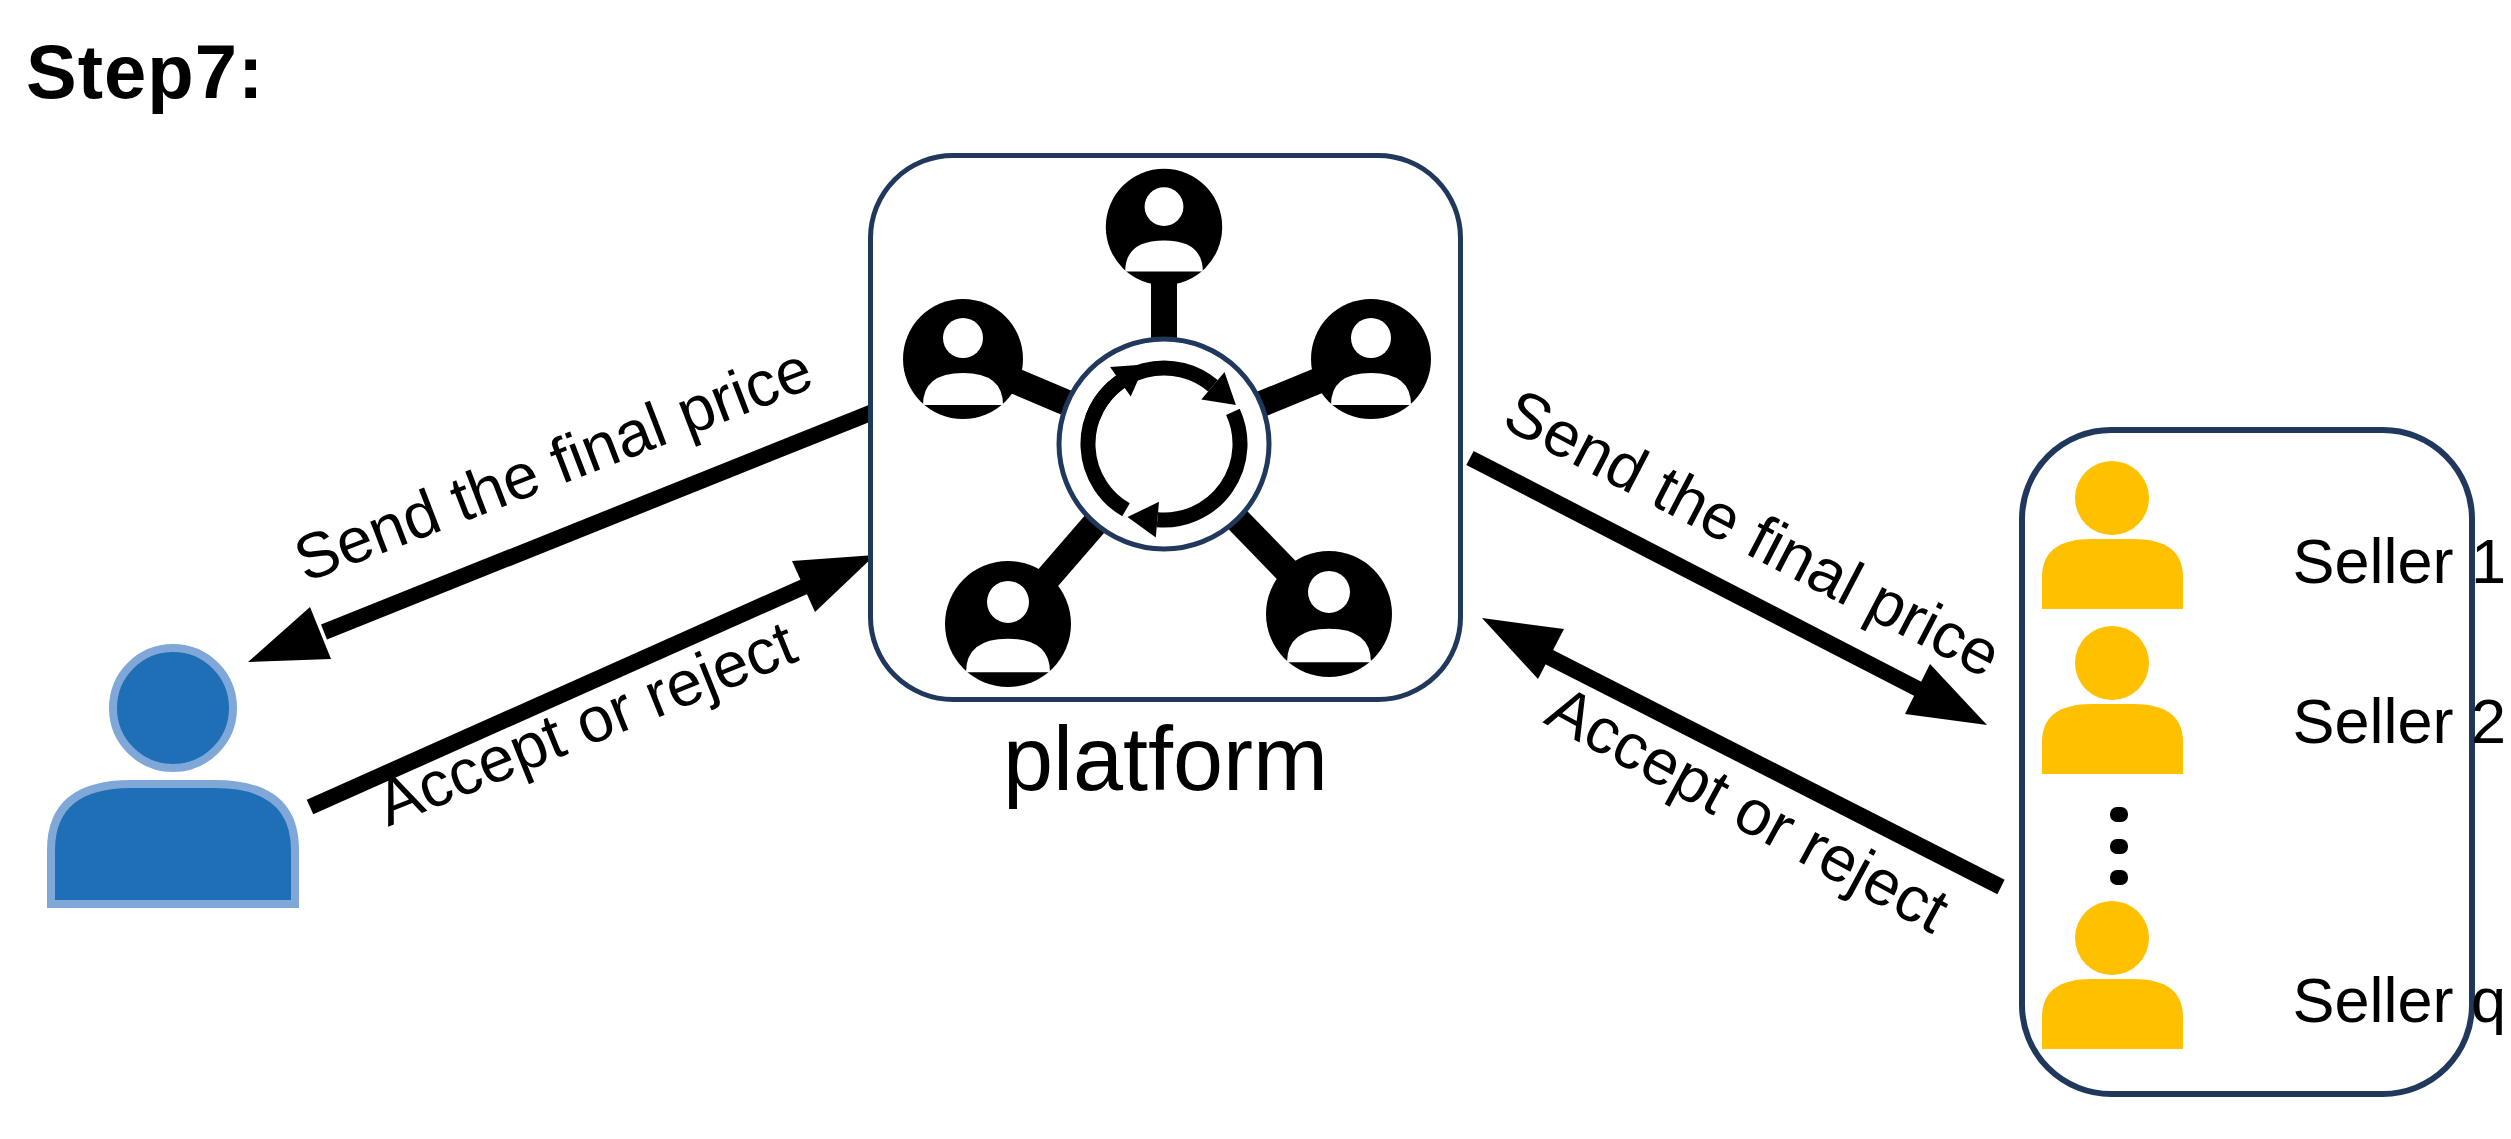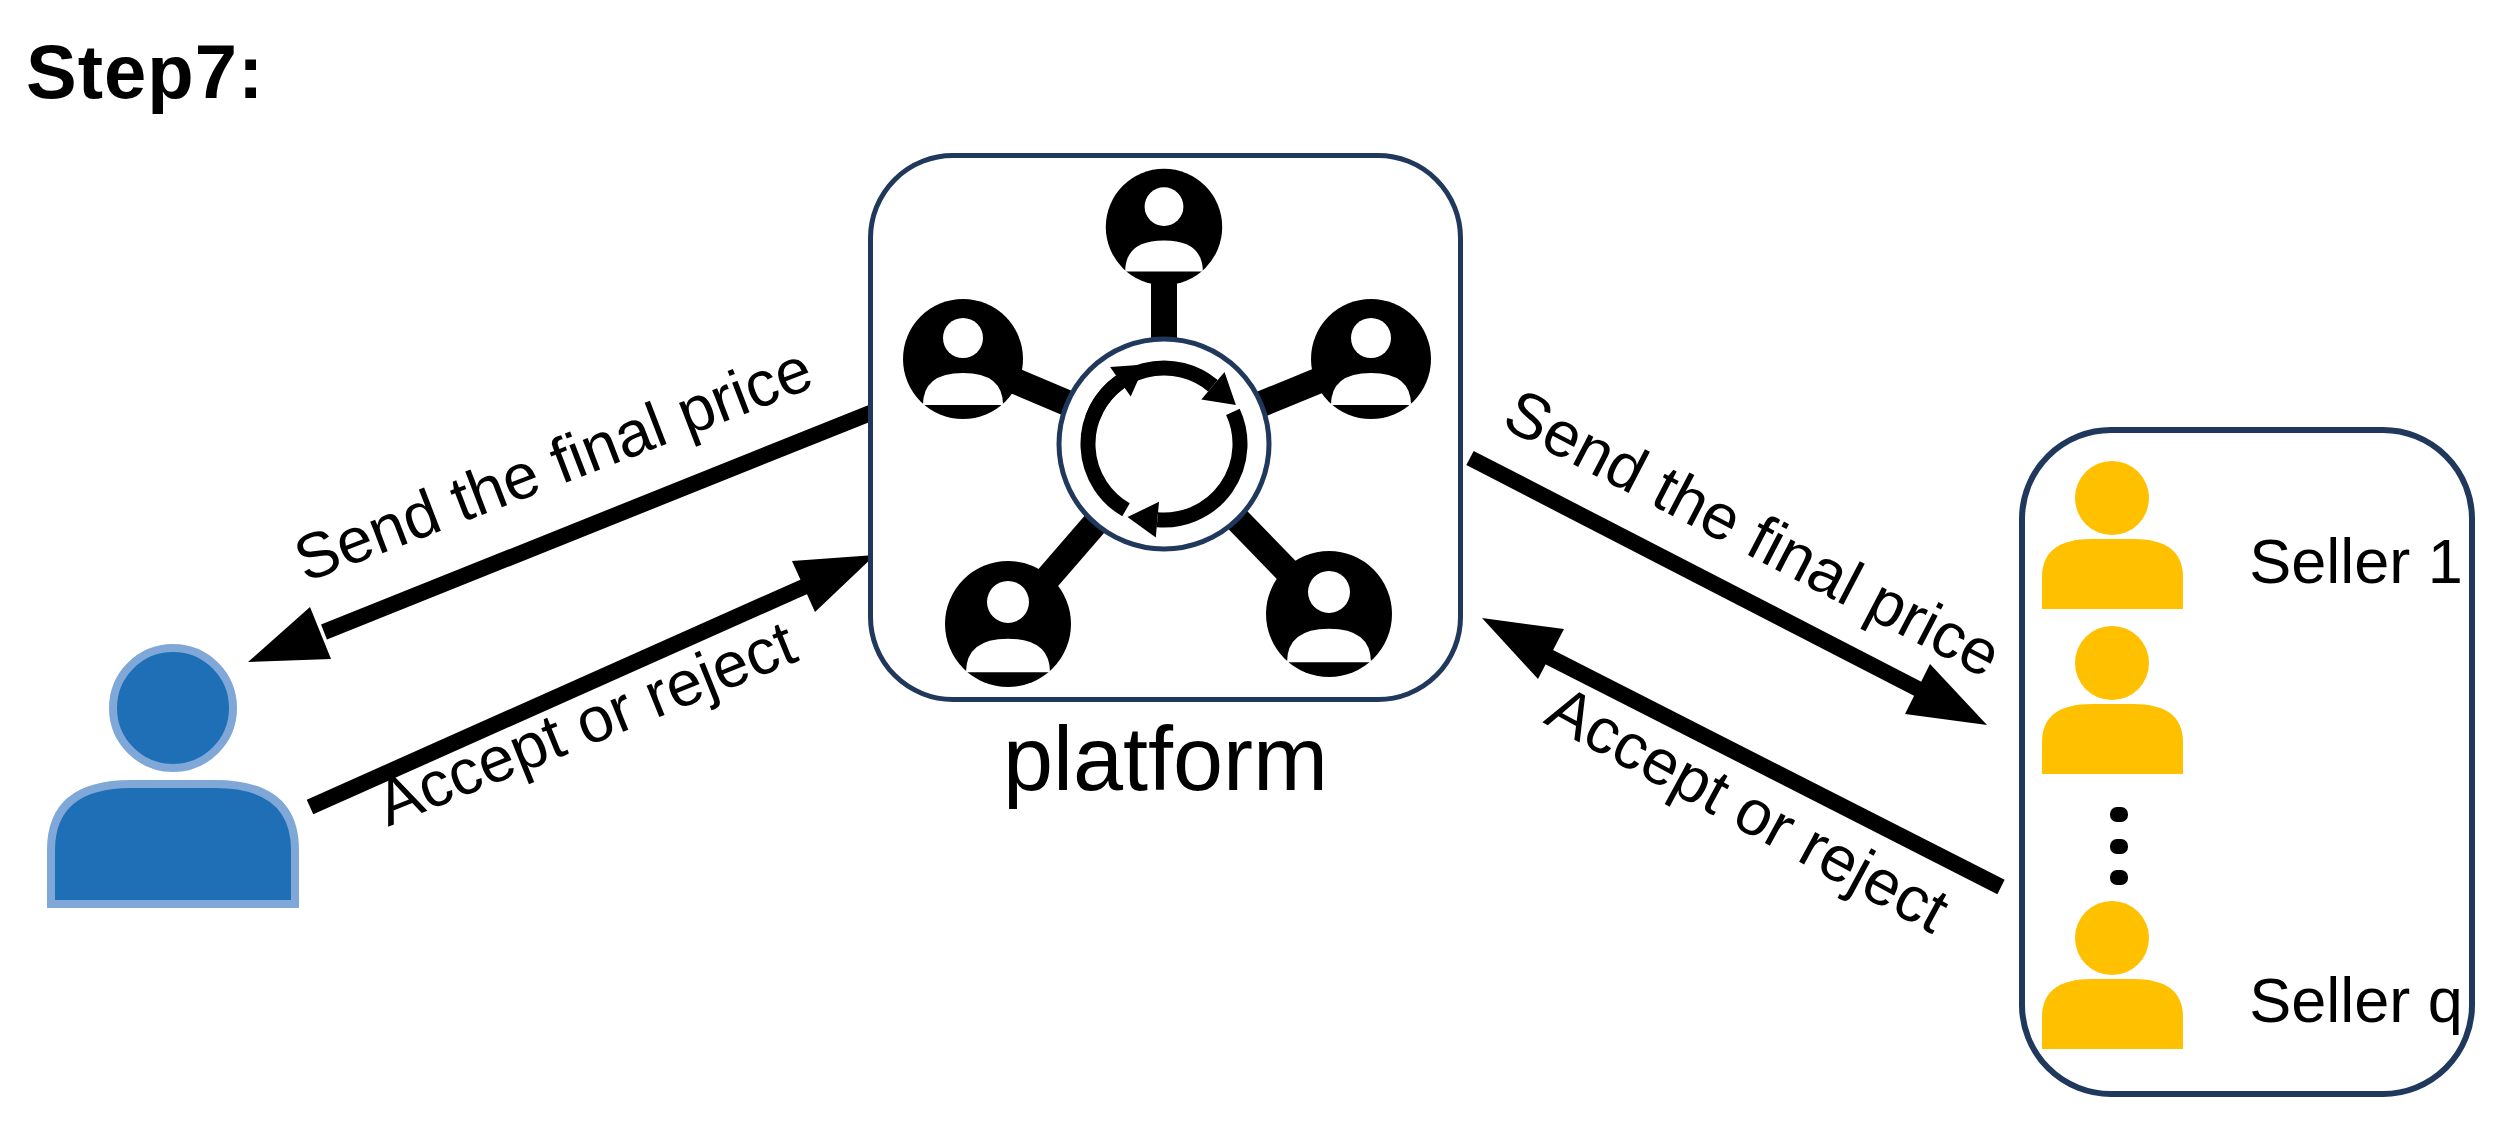--- a/index.html
+++ b/index.html
@@ -14,21 +14,21 @@
   
   .frame{
     position:absolute;background:#ffffff;border:6px solid #20385c;box-sizing:border-box;
   }
   #platform-box{left:868px;top:153px;width:595px;height:549px;border-radius:85px;border-width:5px;}
   #sellers-box{left:2019px;top:427px;width:456px;height:670px;border-radius:92px;}
   
   .node-label{position:absolute;text-align:center;white-space:nowrap;}
   #platform-label{left:868px;top:708px;width:595px;font-size:90px;}
   #buyer-label{left:42px;top:925px;width:260px;font-size:88px;}
-  .seller-label{position:absolute;left:181px;width:300px;font-size:63px;text-align:center;white-space:nowrap;}
+  .seller-label{position:absolute;left:181px;width:300px;font-size:63px;text-align:right;white-space:nowrap;}
   #seller-label-0{top:92px;}
   #seller-label-1{top:252px;}
   #seller-label-2{top:531px;}
   
   .arrow-label{
     position:absolute;font-size:64px;white-space:nowrap;text-align:center;
   }
   #msg-left-send {left:203px; top:427px;width:700px;transform:rotate(-21deg);}
   #msg-left-accept{left:306px; top:686px;width:560px;transform:rotate(-22deg);}
   #msg-right-send{left:1403px;top:496px;width:700px;transform:rotate(27.5deg);}
@@ -138,20 +138,21 @@
     <svg id="seller-icon-0" class="seller-icon" viewBox="0 0 145 152">
       <circle cx="72" cy="39" r="37" fill="#ffc000"></circle>
       <path d="M 2,150 L 2,118 Q 2,80 52,80 L 93,80 Q 143,80 143,118 L 143,150 Z" fill="#ffc000"></path>
     </svg>
     <div id="seller-label-0" class="seller-label">Seller 1</div>
 
     <svg id="seller-icon-1" class="seller-icon" viewBox="0 0 145 152">
       <circle cx="72" cy="39" r="37" fill="#ffc000"></circle>
       <path d="M 2,150 L 2,118 Q 2,80 52,80 L 93,80 Q 143,80 143,118 L 143,150 Z" fill="#ffc000"></path>
     </svg>
+    <div id="seller-label-1" class="seller-label">Seller 2</div>
 
     <div>
       <span class="dot" style="top:374px"></span>
       <span class="dot" style="top:406px"></span>
       <span class="dot" style="top:437px"></span>
     </div>
 
     <svg id="seller-icon-2" class="seller-icon" viewBox="0 0 145 152">
       <circle cx="72" cy="39" r="37" fill="#ffc000"></circle>
       <path d="M 2,150 L 2,118 Q 2,80 52,80 L 93,80 Q 143,80 143,118 L 143,150 Z" fill="#ffc000"></path>

